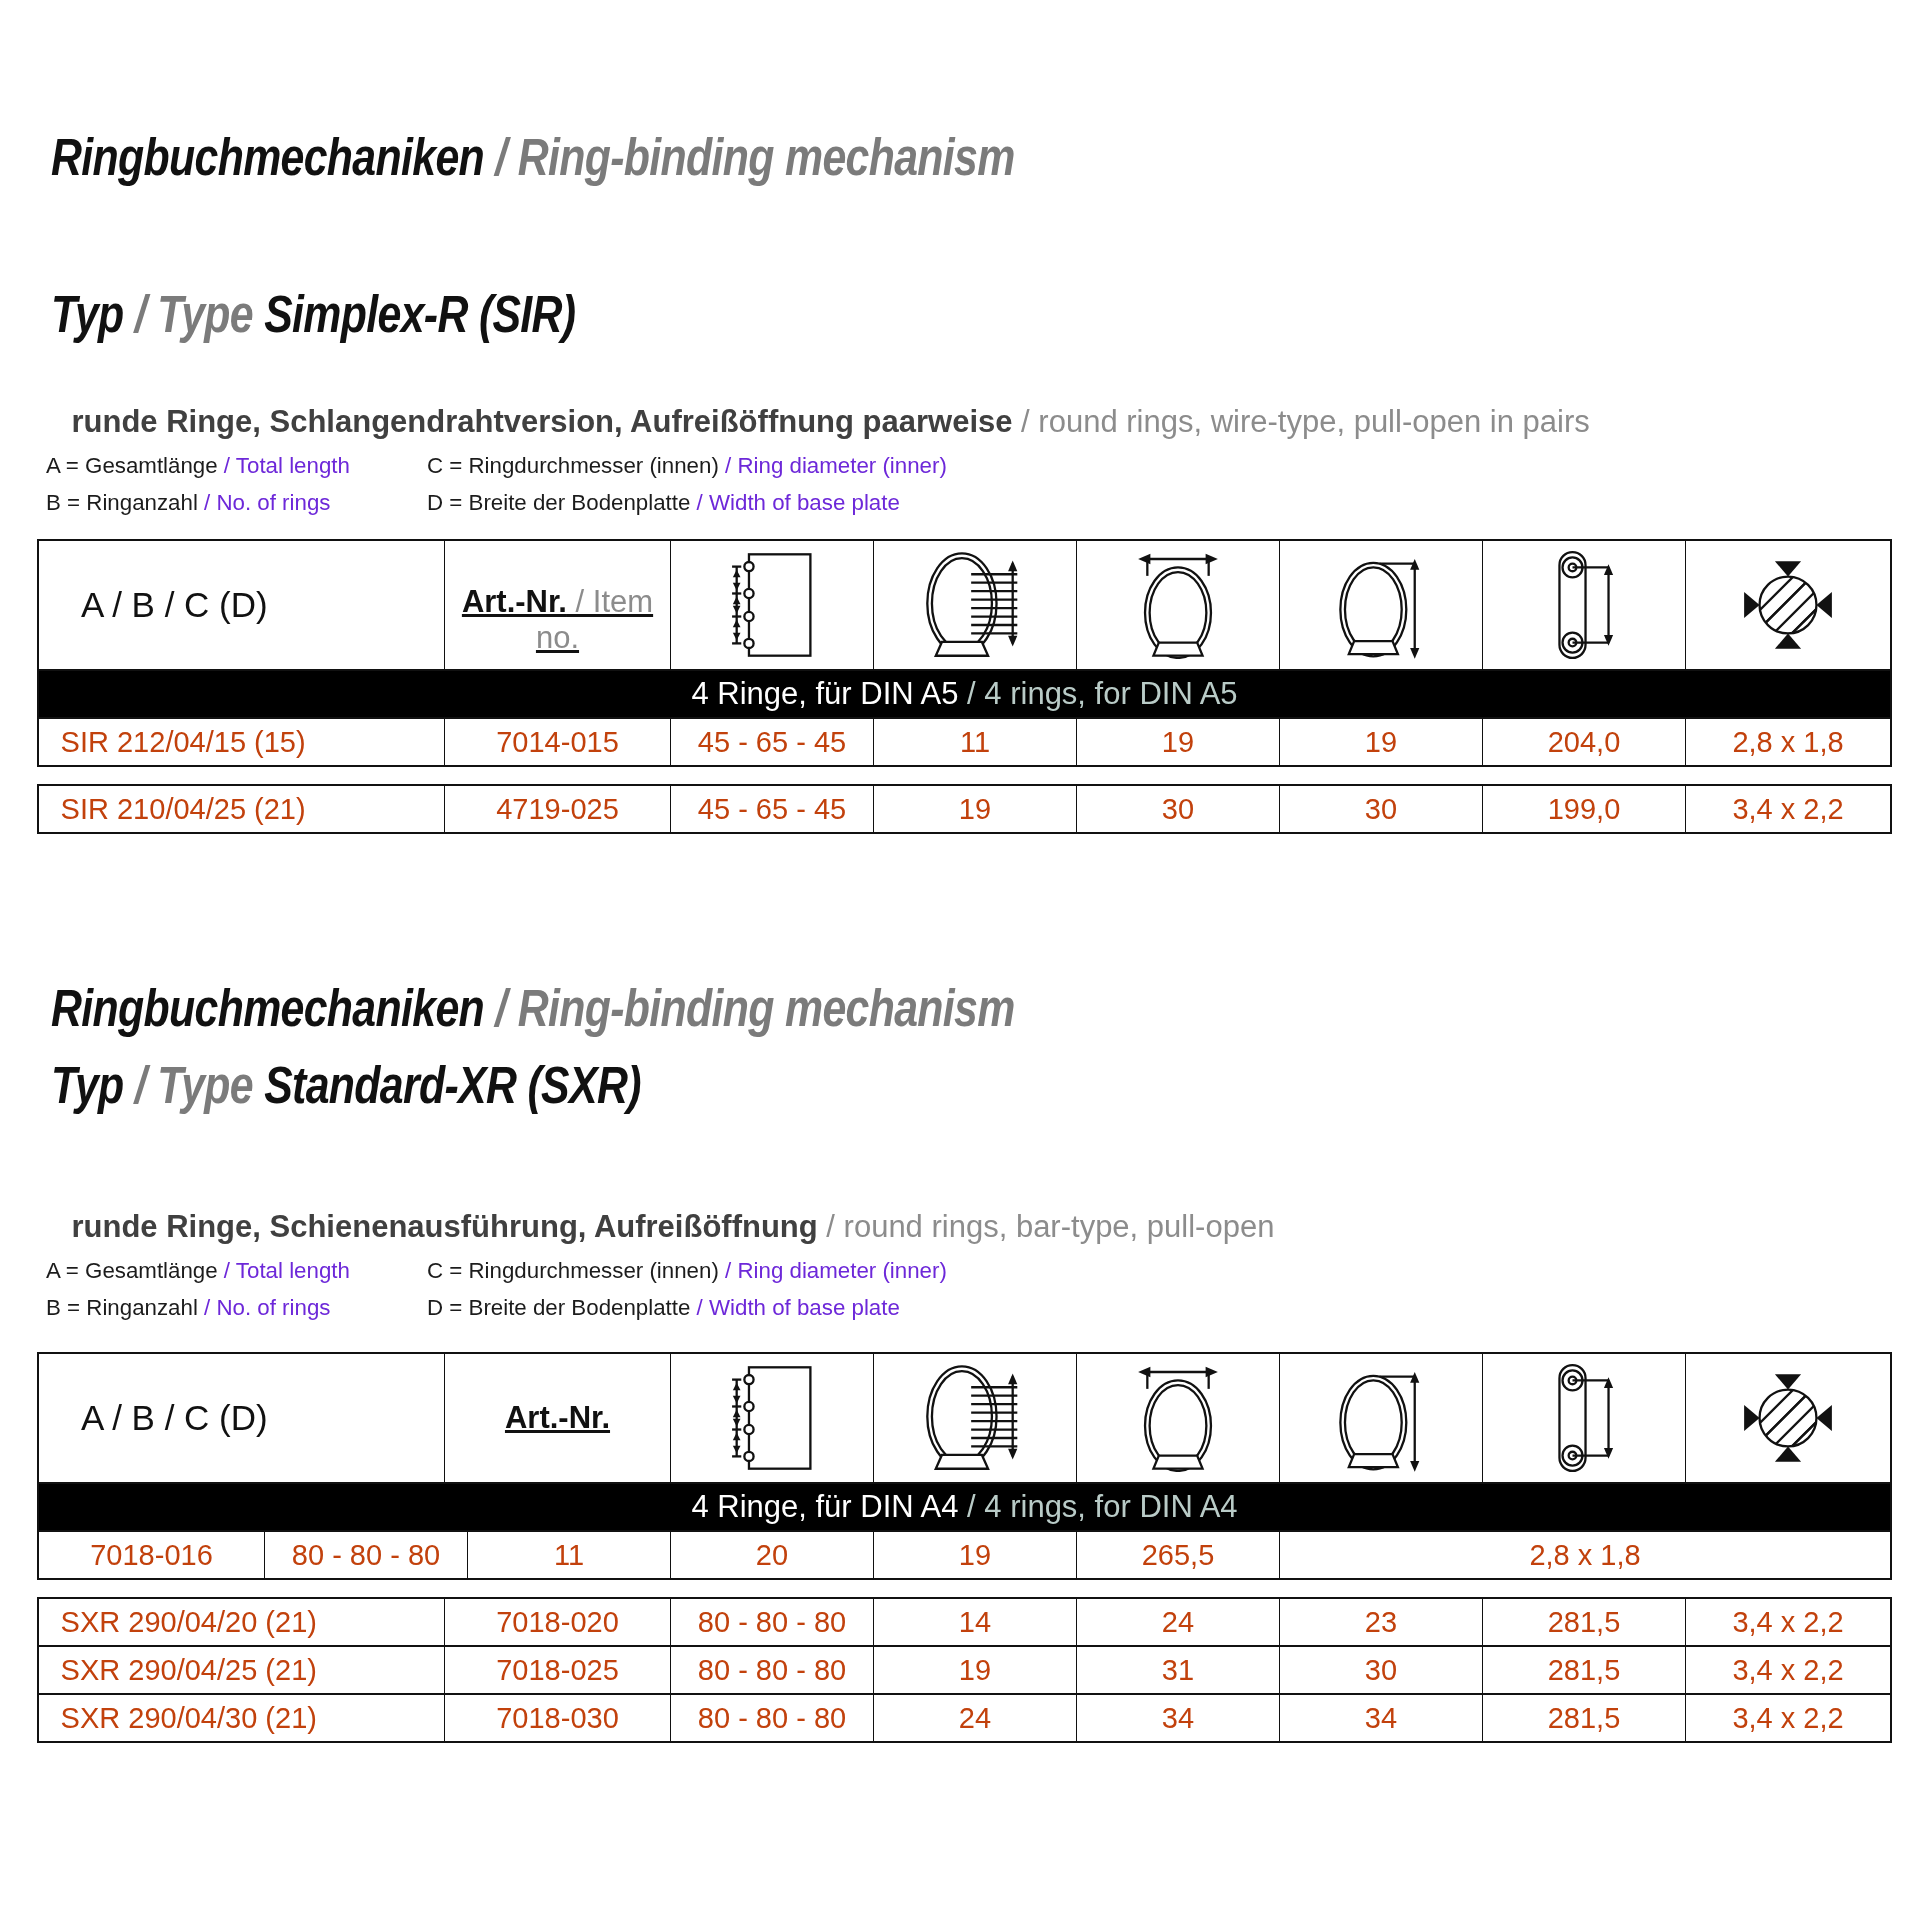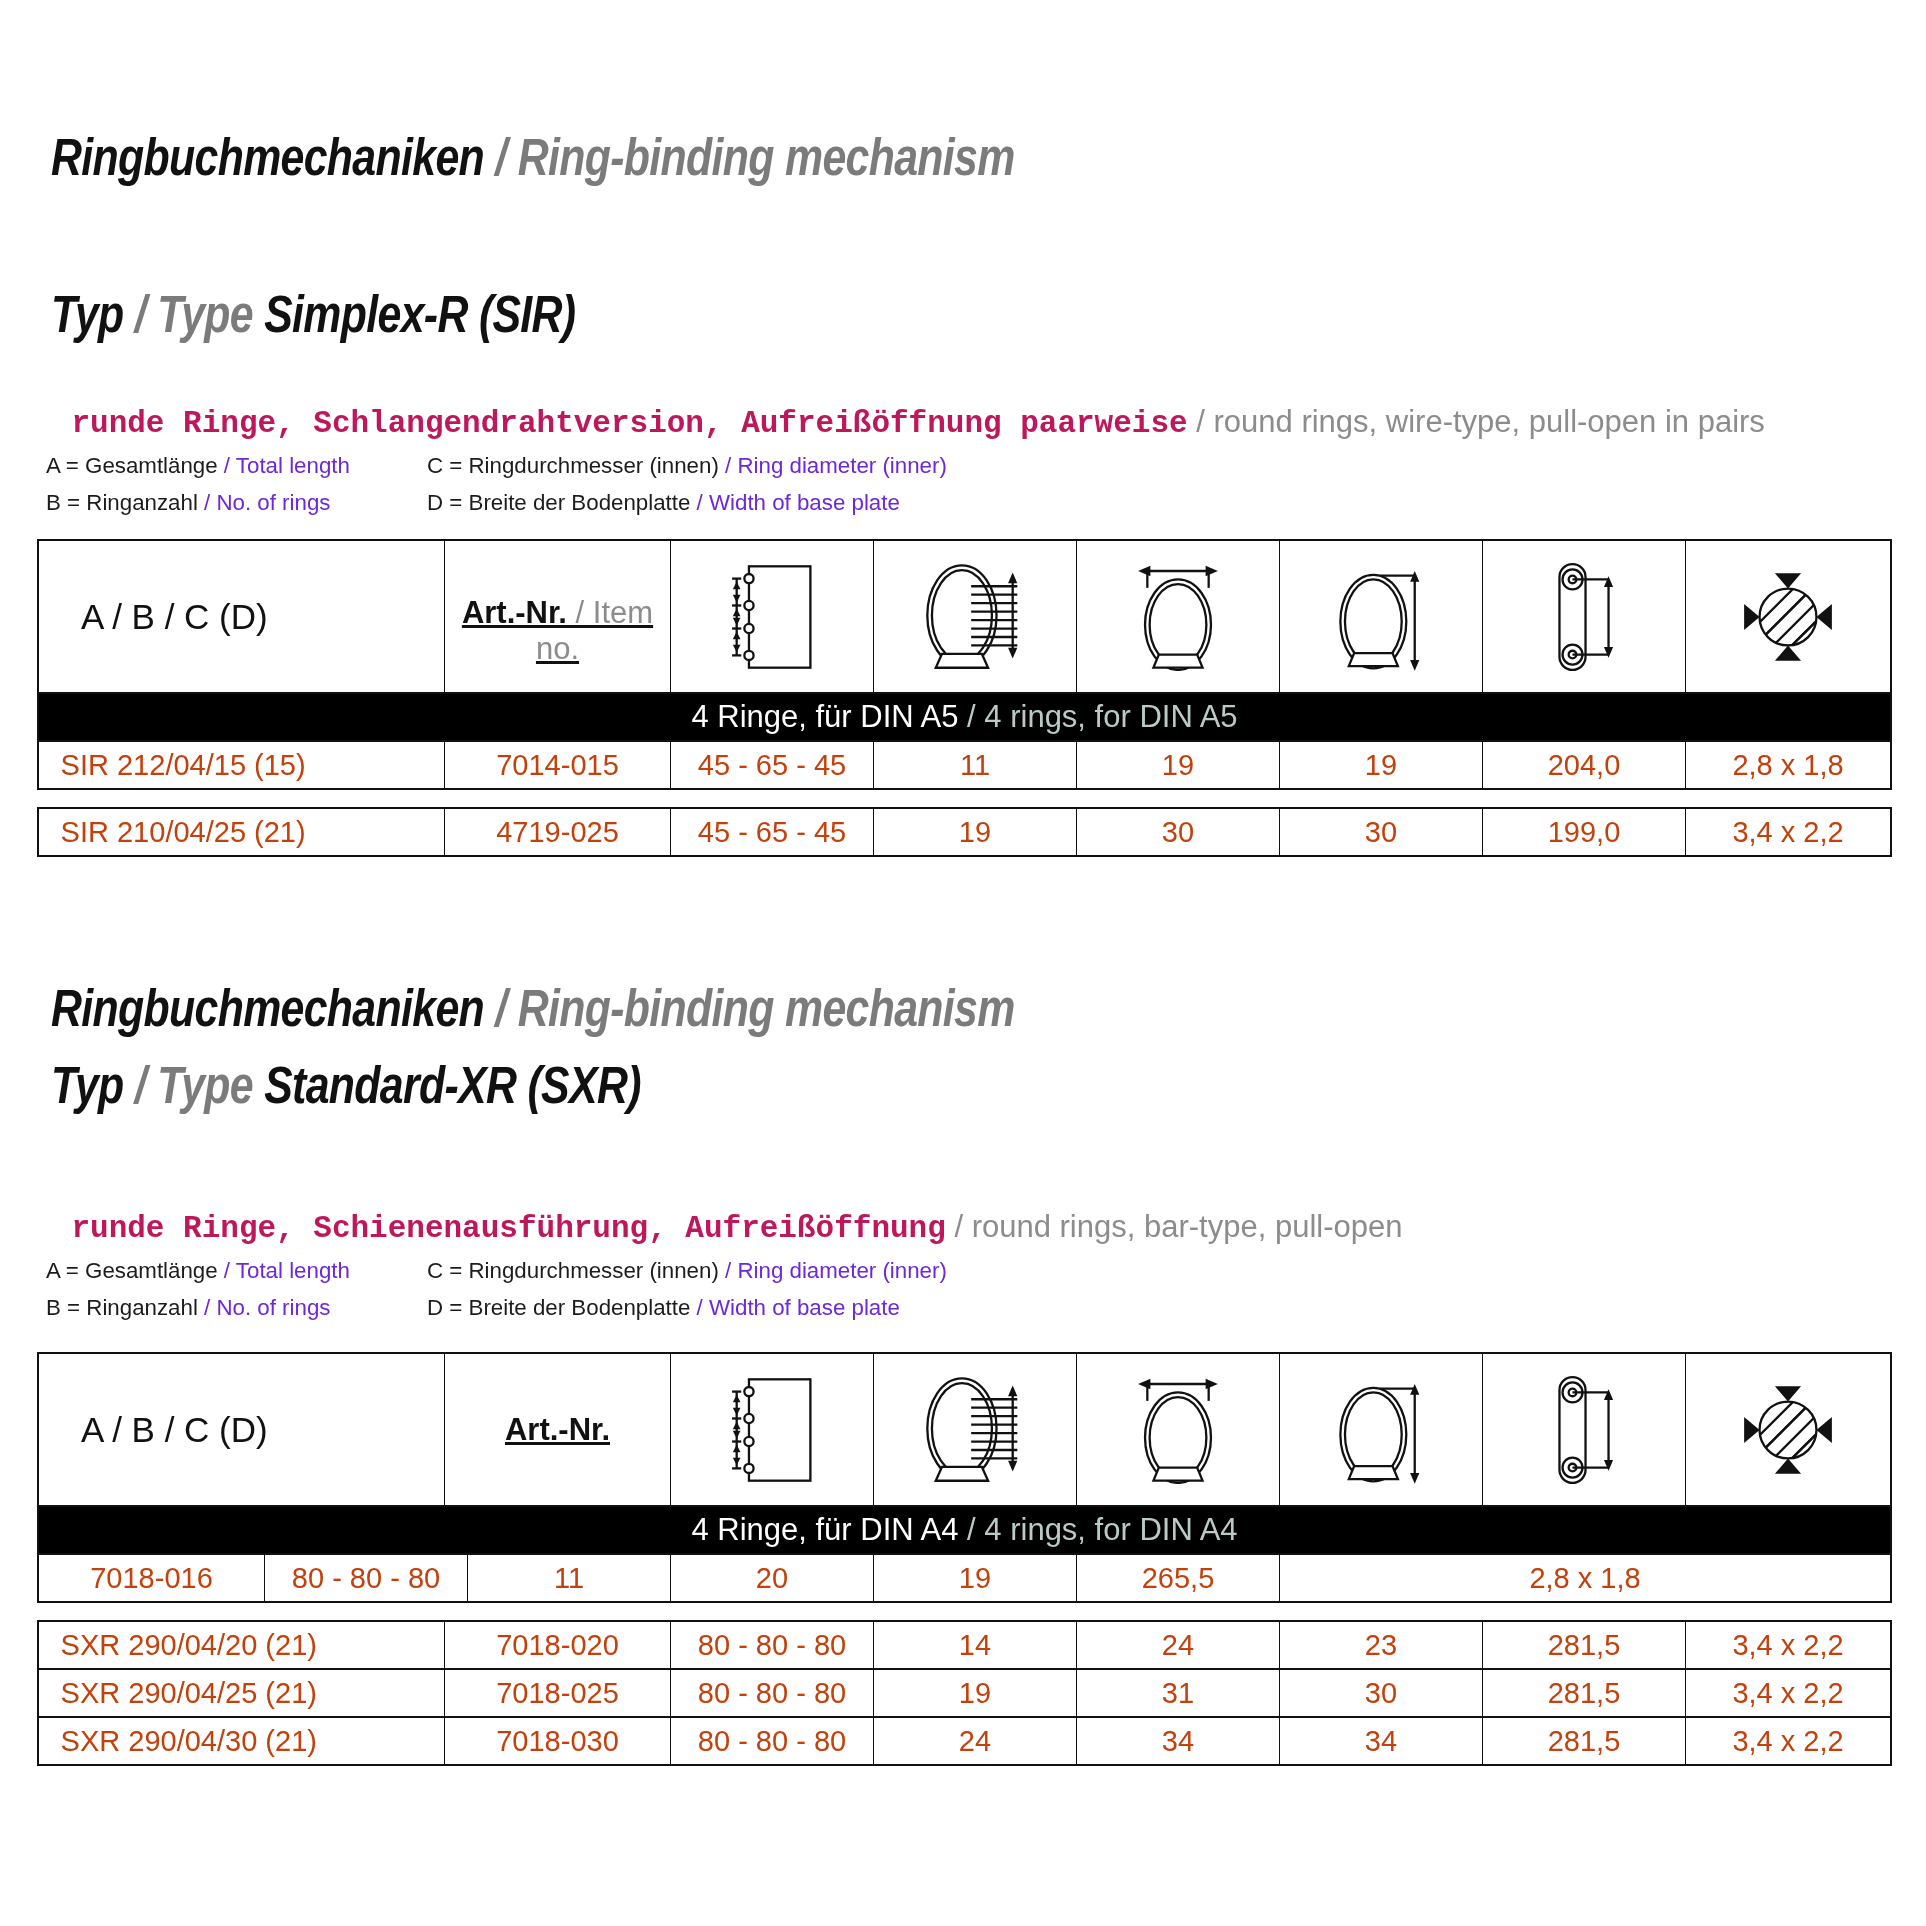--- a/index.html
+++ b/index.html
@@ -6,40 +6,40 @@
   body{width:1926px;height:1926px;font-family:"Liberation Sans", sans-serif;color:#111;}
   .page{position:relative;width:1926px;height:1926px;overflow:hidden;background:#fff;}
 
   
   .big-title{position:absolute;left:37px;white-space:pre;}
   .cond{display:inline-block;transform:scaleX(0.84);transform-origin:0 50%;
         font-weight:bold;font-style:italic;font-size:51px;letter-spacing:-0.8px;white-space:pre;}
   .gray{color:#7b7b7b;}
 
   .desc{position:absolute;left:37px;font-size:31px;white-space:pre-wrap;}
-  .desc .de{font-weight:bold;color:#be185d;font-family:Liberation Mono, monospace;}
+  .desc .de{font-weight:bold;color:#404040;}
   .desc .en{color:#8c8c8c;}
 
   
   .legend{position:absolute;left:46px;display:grid;grid-template-columns:381px auto;
           grid-row-gap:10.8px;font-size:22.3px;color:#1c1c1c;white-space:pre-wrap;}
   .legend .en{color:#6d28d9;}
 
   
   .tbl{position:absolute;left:37px;width:1855px;}
   .tblock{border-left:2.3px solid #111;border-right:2.3px solid #111;border-top:2.3px solid #111;}
   .trow{display:flex;background:#fff;border-bottom:2.3px solid #111;box-sizing:border-box;}
   .trow > div{border-right:1.5px solid #111;box-sizing:border-box;display:flex;
               align-items:center;justify-content:center;overflow:hidden;}
   .trow > div:last-child{border-right:none;}
   .cA{flex:0 0 406px;}
   .cB{flex:0 0 226px;}
   .cI{flex:0 0 203px;}
   .cIlast{flex:1 1 auto;}
-  .thead{height:153px;}
+  .thead{height:130px;}
   .thead .cA{justify-content:flex-start;padding-left:42px;font-size:35px;}
   .thead .art{font-size:31px;text-align:center;line-height:1.15;display:block;
               padding-top:29px;text-decoration:underline;}
   .thead .art .b{font-weight:bold;color:#111;}
   .thead .art .g{color:#8c8c8c;}
   .band{height:46px;background:#000000;border-bottom:2.3px solid #111;
         display:flex;align-items:center;justify-content:center;font-size:31px;
         color:#ffffff;white-space:pre;}
   .band .en{color:#b9cbc7;}
   .drow{height:48px;font-size:29px;color:#c2410c;}

